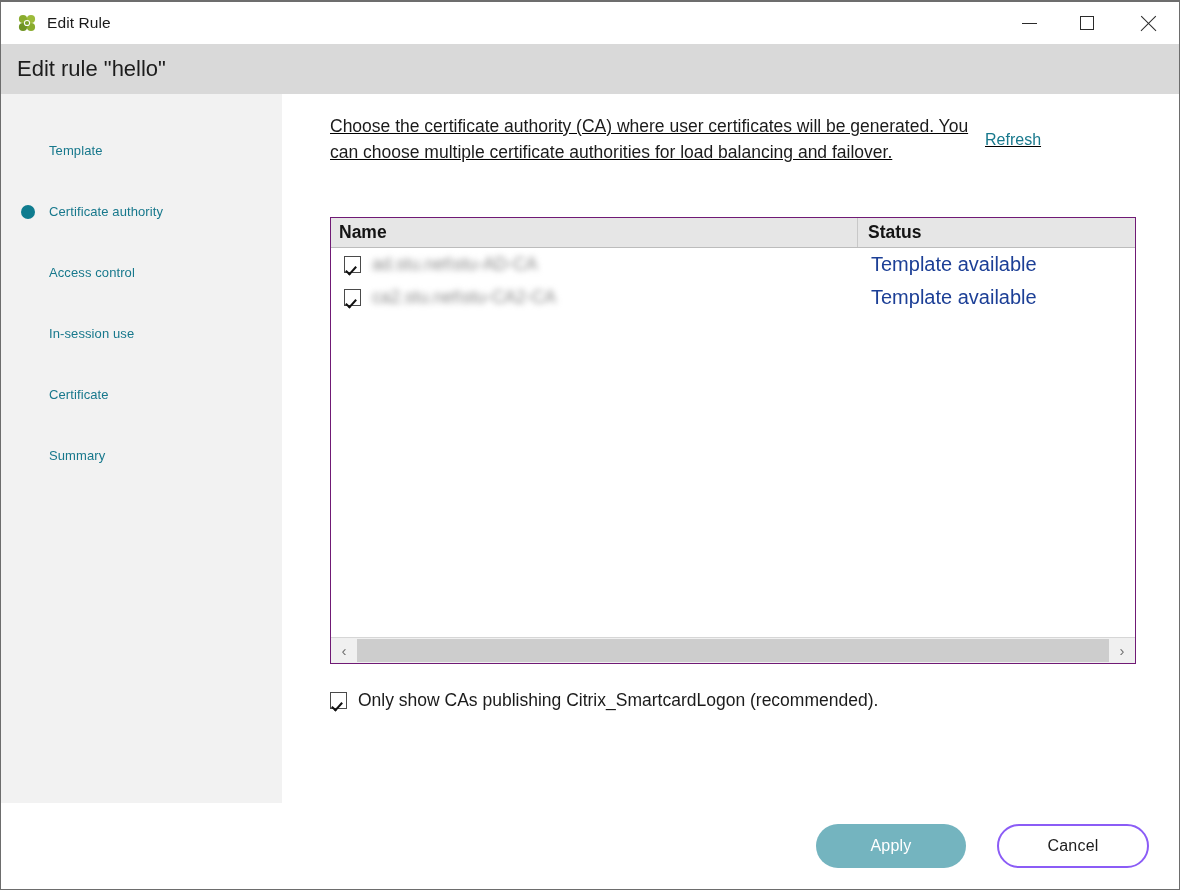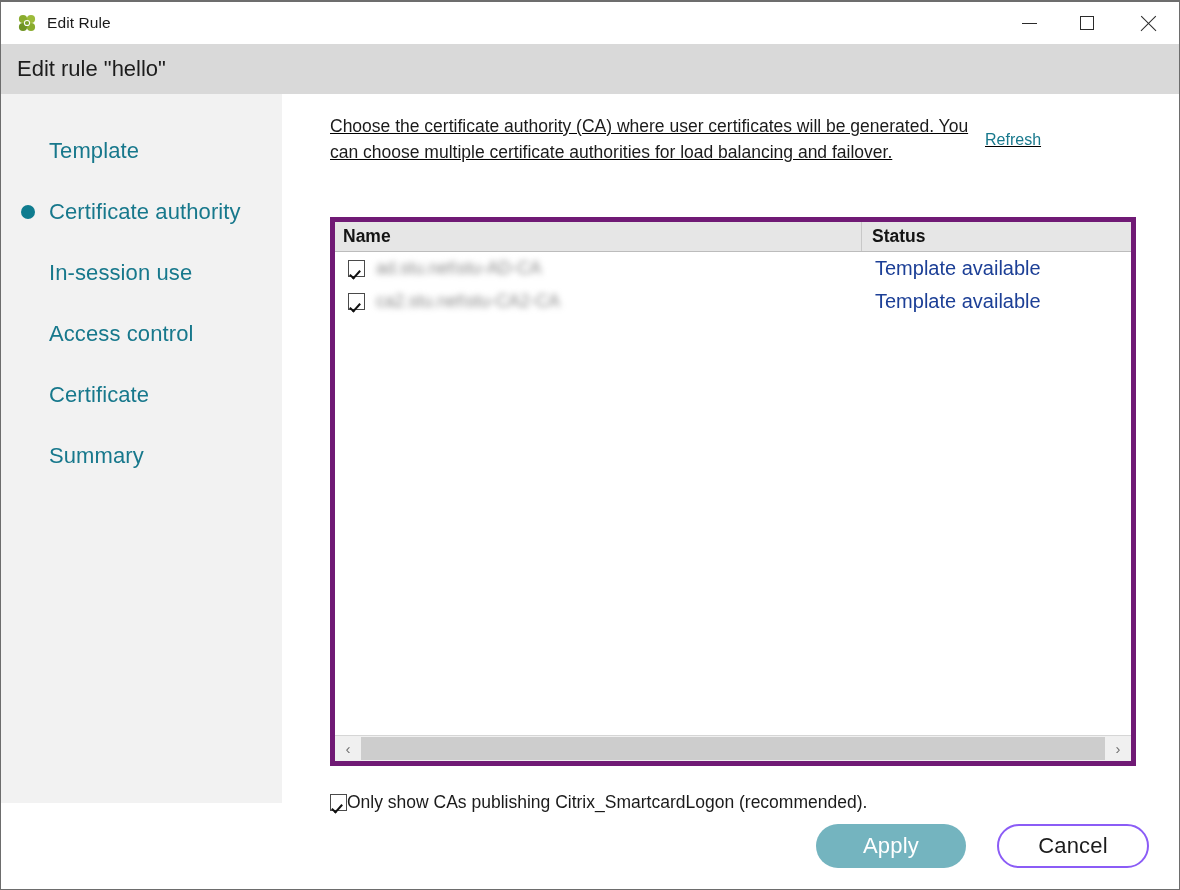--- a/index.html
+++ b/index.html
@@ -136,21 +136,21 @@
     justify-content: flex-start;
   }
   .nav-bullet .dot {
     width: 14px; height: 14px;
     border-radius: 50%;
     background: #0f7c8f;
     display: none;
   }
   .nav-item.active .nav-bullet .dot { display: block; }
   .nav-label {
-    font-size: 22px;
+    font-size: 13px;
     color: #17788c;
     letter-spacing: 0.1px;
   }
 
   
   .main {
     flex: 1 1 auto;
     background: #ffffff;
     position: relative;
     padding: 0 46px 0 48px;
@@ -174,22 +174,22 @@
     color: #17788c;
     white-space: nowrap;
     margin-top: 2px;
     cursor: default;
   }
 
   
   .table-wrap {
     margin-top: 52px;
     width: 806px;
-    height: 549px;
-    border: 5px solid #701a75;
+    height: 447px;
+    border: 1px solid #701a75;
     background: #ffffff;
     display: flex;
     flex-direction: column;
     position: relative;
   }
   .table-head {
     flex: 0 0 30px;
     height: 30px;
     background: #e6e6e6;
     border-bottom: 1px solid #bcbcbc;
@@ -288,41 +288,42 @@
     height: 100%;
     width: 100%;
     background: #cdcdcd;
   }
 
   
   .only-show-row {
     margin-top: 26px;
     display: flex;
     align-items: center;
+    gap: 11px;
   }
   .only-show-label {
     font-size: 17.5px;
     color: #1b1b1b;
   }
 
   
   .footer {
     flex: 0 0 86px;
     height: 86px;
     background: #ffffff;
     display: flex;
     align-items: center;
     justify-content: flex-end;
     padding-right: 30px;
     gap: 31px;
   }
   .btn {
     height: 44px;
     border-radius: 22px;
-    font-size: 22px;
+    font-size: 16px;
     display: flex;
     align-items: center;
     justify-content: center;
     cursor: default;
     letter-spacing: 0.2px;
   }
   .btn-primary {
     width: 150px;
     background: #74b4bf;
     color: #ffffff;
@@ -379,25 +380,25 @@
         <span class="nav-label">Template</span>
       </div>
       <div class="nav-item active">
         <span class="nav-bullet">
             <span class="dot"></span>
           </span>
         <span class="nav-label">Certificate authority</span>
       </div>
       <div class="nav-item">
         <span class="nav-bullet"></span>
-        <span class="nav-label">In-session use</span>
+        <span class="nav-label">Access control</span>
       </div>
       <div class="nav-item">
         <span class="nav-bullet"></span>
-        <span class="nav-label">Access control</span>
+        <span class="nav-label">In-session use</span>
       </div>
       <div class="nav-item">
         <span class="nav-bullet"></span>
         <span class="nav-label">Certificate</span>
       </div>
       <div class="nav-item">
         <span class="nav-bullet"></span>
         <span class="nav-label">Summary</span>
       </div>
     </div>

